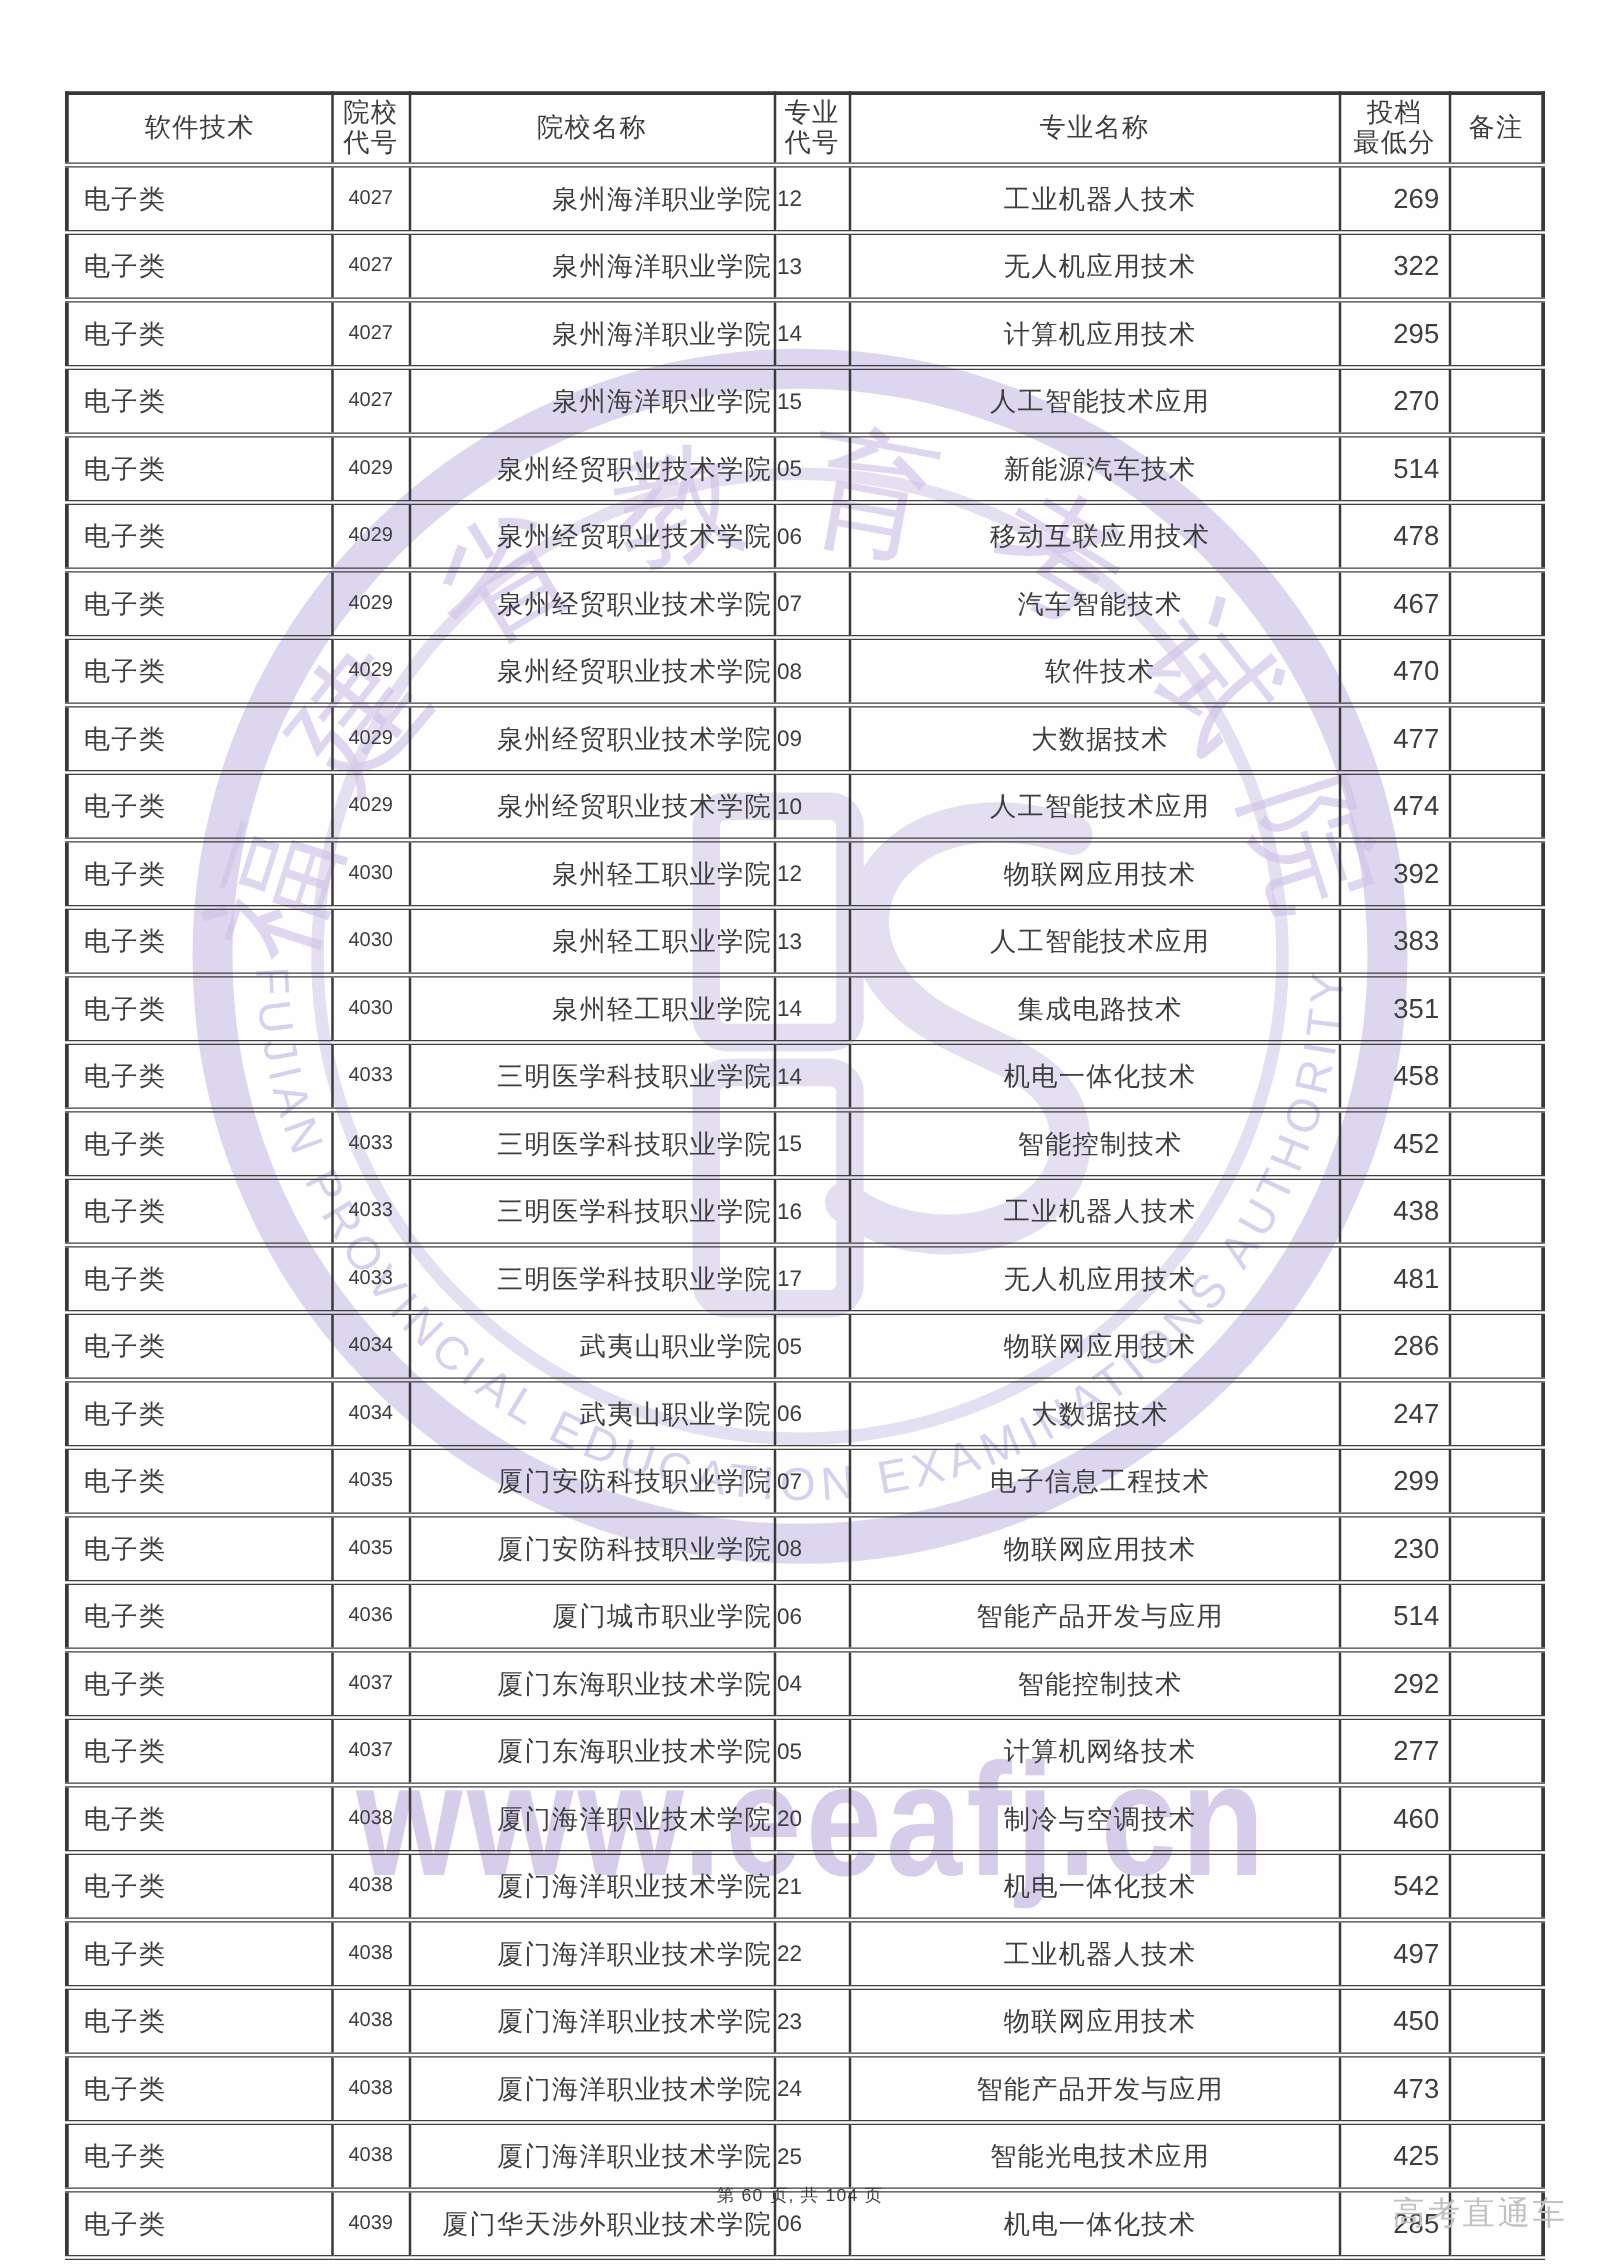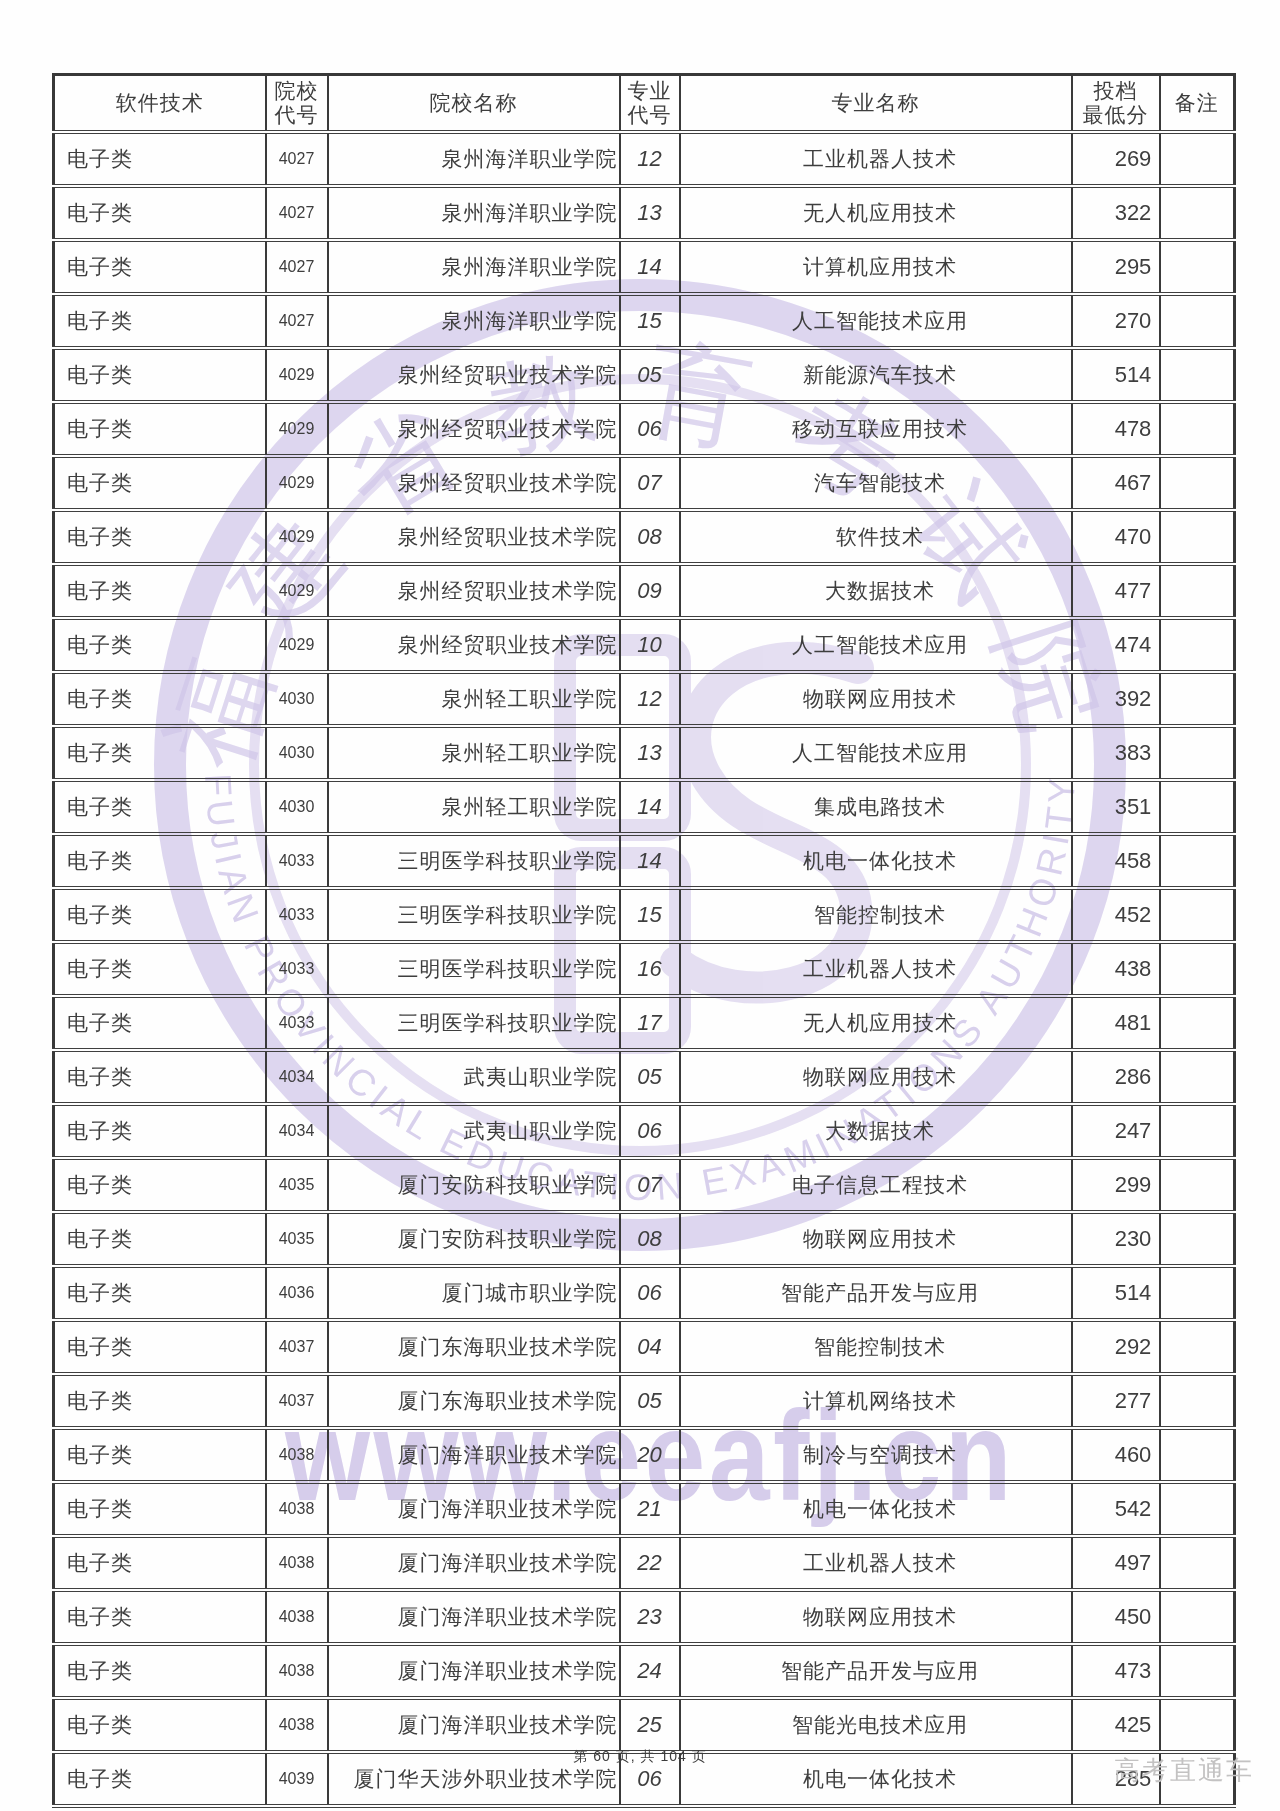--- a/index.html
+++ b/index.html
@@ -27,21 +27,21 @@
   }
   td{border-top:4px double #3f3f3f;border-bottom:4px double #3f3f3f;}
   thead th{
     height:52px;font-size:21px;font-weight:500;text-align:center;
     white-space:pre-line;line-height:1.15;letter-spacing:1px;
   }
   td{height:48px;font-size:21px;letter-spacing:1px;}
   td:nth-child(1){text-align:left;padding-left:12px;}
   td:nth-child(2){text-align:center;font-size:16px;letter-spacing:0;}
   td:nth-child(3){text-align:right;padding-left:8px;}
-  td:nth-child(4){text-align:center;font-size:22px;letter-spacing:0;font-style:italic;}
+  td:nth-child(4){text-align:left;font-size:18px;letter-spacing:0;}
   td:nth-child(5){text-align:center;padding-left:10px;}
   td:nth-child(6){text-align:center;font-size:22px;letter-spacing:0;padding-left:36px;}
 
   .page-footer{
     position:absolute;left:0;top:1748px;width:100%;z-index:2;
     text-align:center;font-size:14px;color:#3d3d3d;letter-spacing:1px;
   }
   .brand{
     position:absolute;right:26px;top:1753px;z-index:2;
     font-size:26px;color:#c3c2c2;letter-spacing:2px;

